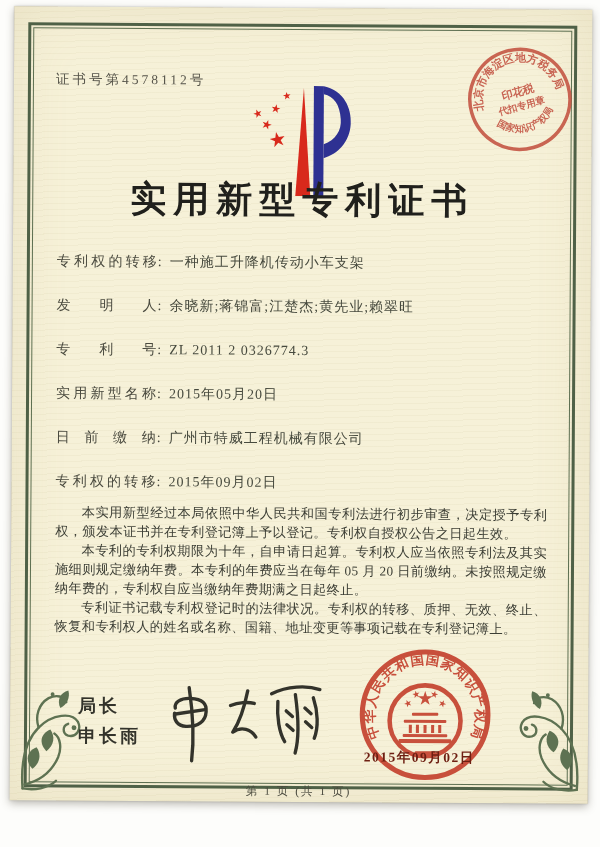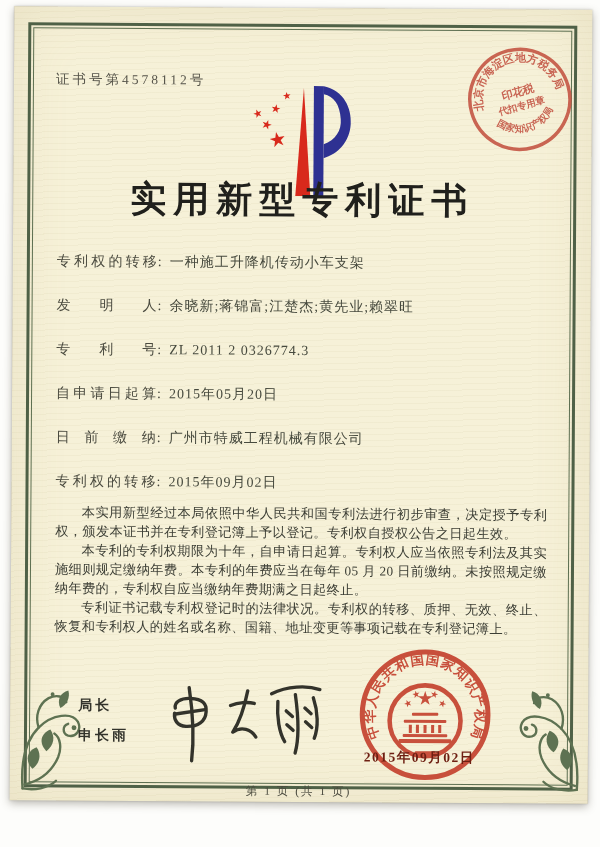--- a/index.html
+++ b/index.html
@@ -35,21 +35,21 @@
     white-space:nowrap;}
   .field-label{display:inline-block;width:100px;text-align:justify;
     text-align-last:justify;color:#4a4a3f;}
   .field-colon{display:inline-block;margin:0 8px 0 1px;}
   .field-value{letter-spacing:1px;color:#474a3e;}
   .paragraphs{
     position:absolute;left:44px;top:496px;width:492px;
     font-size:13.2px;line-height:19px;color:#3c3e35;text-align:justify;
   }
   .paragraphs p{margin:0;text-indent:2em;letter-spacing:.4px;}
-  .sig-block{position:absolute;left:68px;top:684px;font-size:14px;font-weight:bold;
+  .sig-block{position:absolute;left:68px;top:684px;font-size:18px;font-weight:bold;
     color:#33332b;letter-spacing:3px;line-height:30px;}
   .sig-svg{position:absolute;left:152px;top:662px;width:168px;height:100px;
     transform:rotate(-3deg);}
   .big-seal{position:absolute;left:339px;top:630px;width:152px;height:152px;opacity:.88;}
   .seal-date{
     position:absolute;left:354px;top:740px;font-size:13.5px;font-weight:bold;
     color:#6e1f12;letter-spacing:1.5px;z-index:6;
   }
   .footer{
     position:absolute;left:0;top:776px;width:100%;text-align:center;
@@ -139,21 +139,21 @@
       <div class="field-row">
         <span class="field-label">专利权的转移</span><span class="field-colon">:</span><span class="field-value">一种施工升降机传动小车支架</span>
       </div>
       <div class="field-row">
         <span class="field-label">发明人</span><span class="field-colon">:</span><span class="field-value">余晓新;蒋锦富;江楚杰;黄先业;赖翠旺</span>
       </div>
       <div class="field-row">
         <span class="field-label">专利号</span><span class="field-colon">:</span><span class="field-value">ZL 2011 2 0326774.3</span>
       </div>
       <div class="field-row">
-        <span class="field-label">自申请日起算</span><span class="field-colon">:</span><span class="field-value">2015年05月20日</span>
+        <span class="field-label">实用新型名称</span><span class="field-colon">:</span><span class="field-value">2015年05月20日</span>
       </div>
       <div class="field-row">
         <span class="field-label">日前缴纳</span><span class="field-colon">:</span><span class="field-value">广州市特威工程机械有限公司</span>
       </div>
       <div class="field-row">
         <span class="field-label">专利权的转移</span><span class="field-colon">:</span><span class="field-value">2015年09月02日</span>
       </div>
     </div>
 
     <div class="paragraphs">

